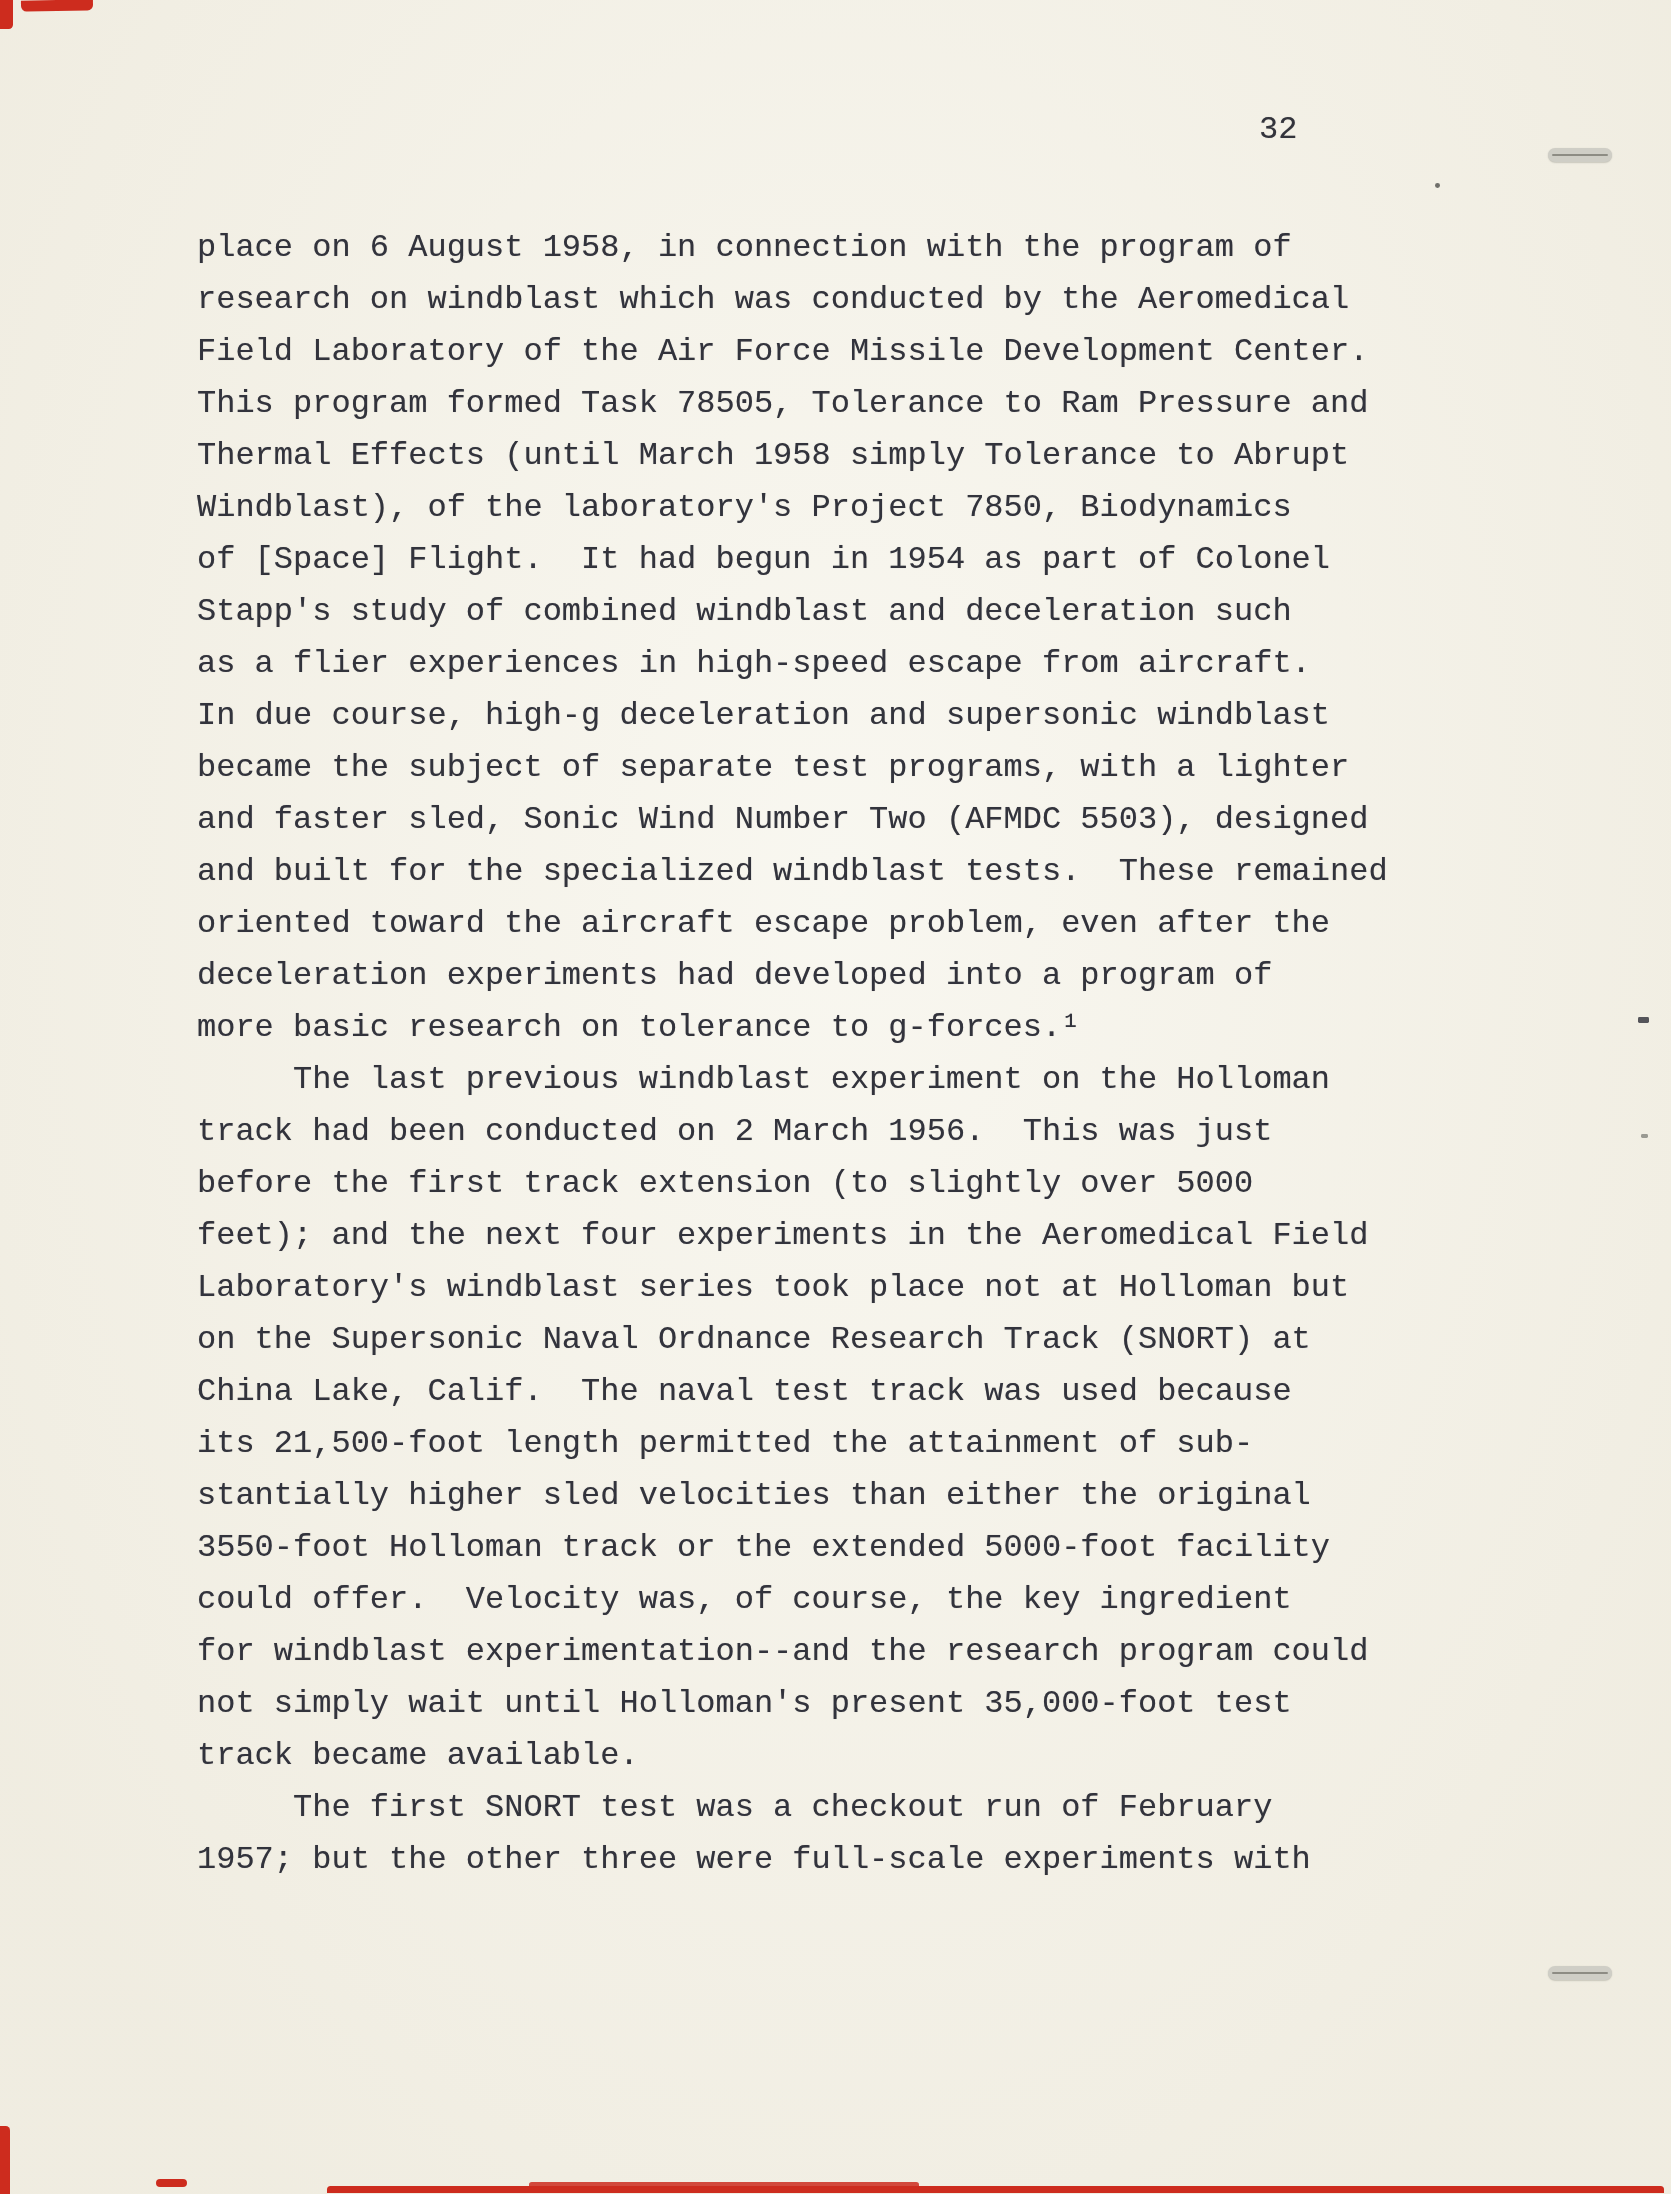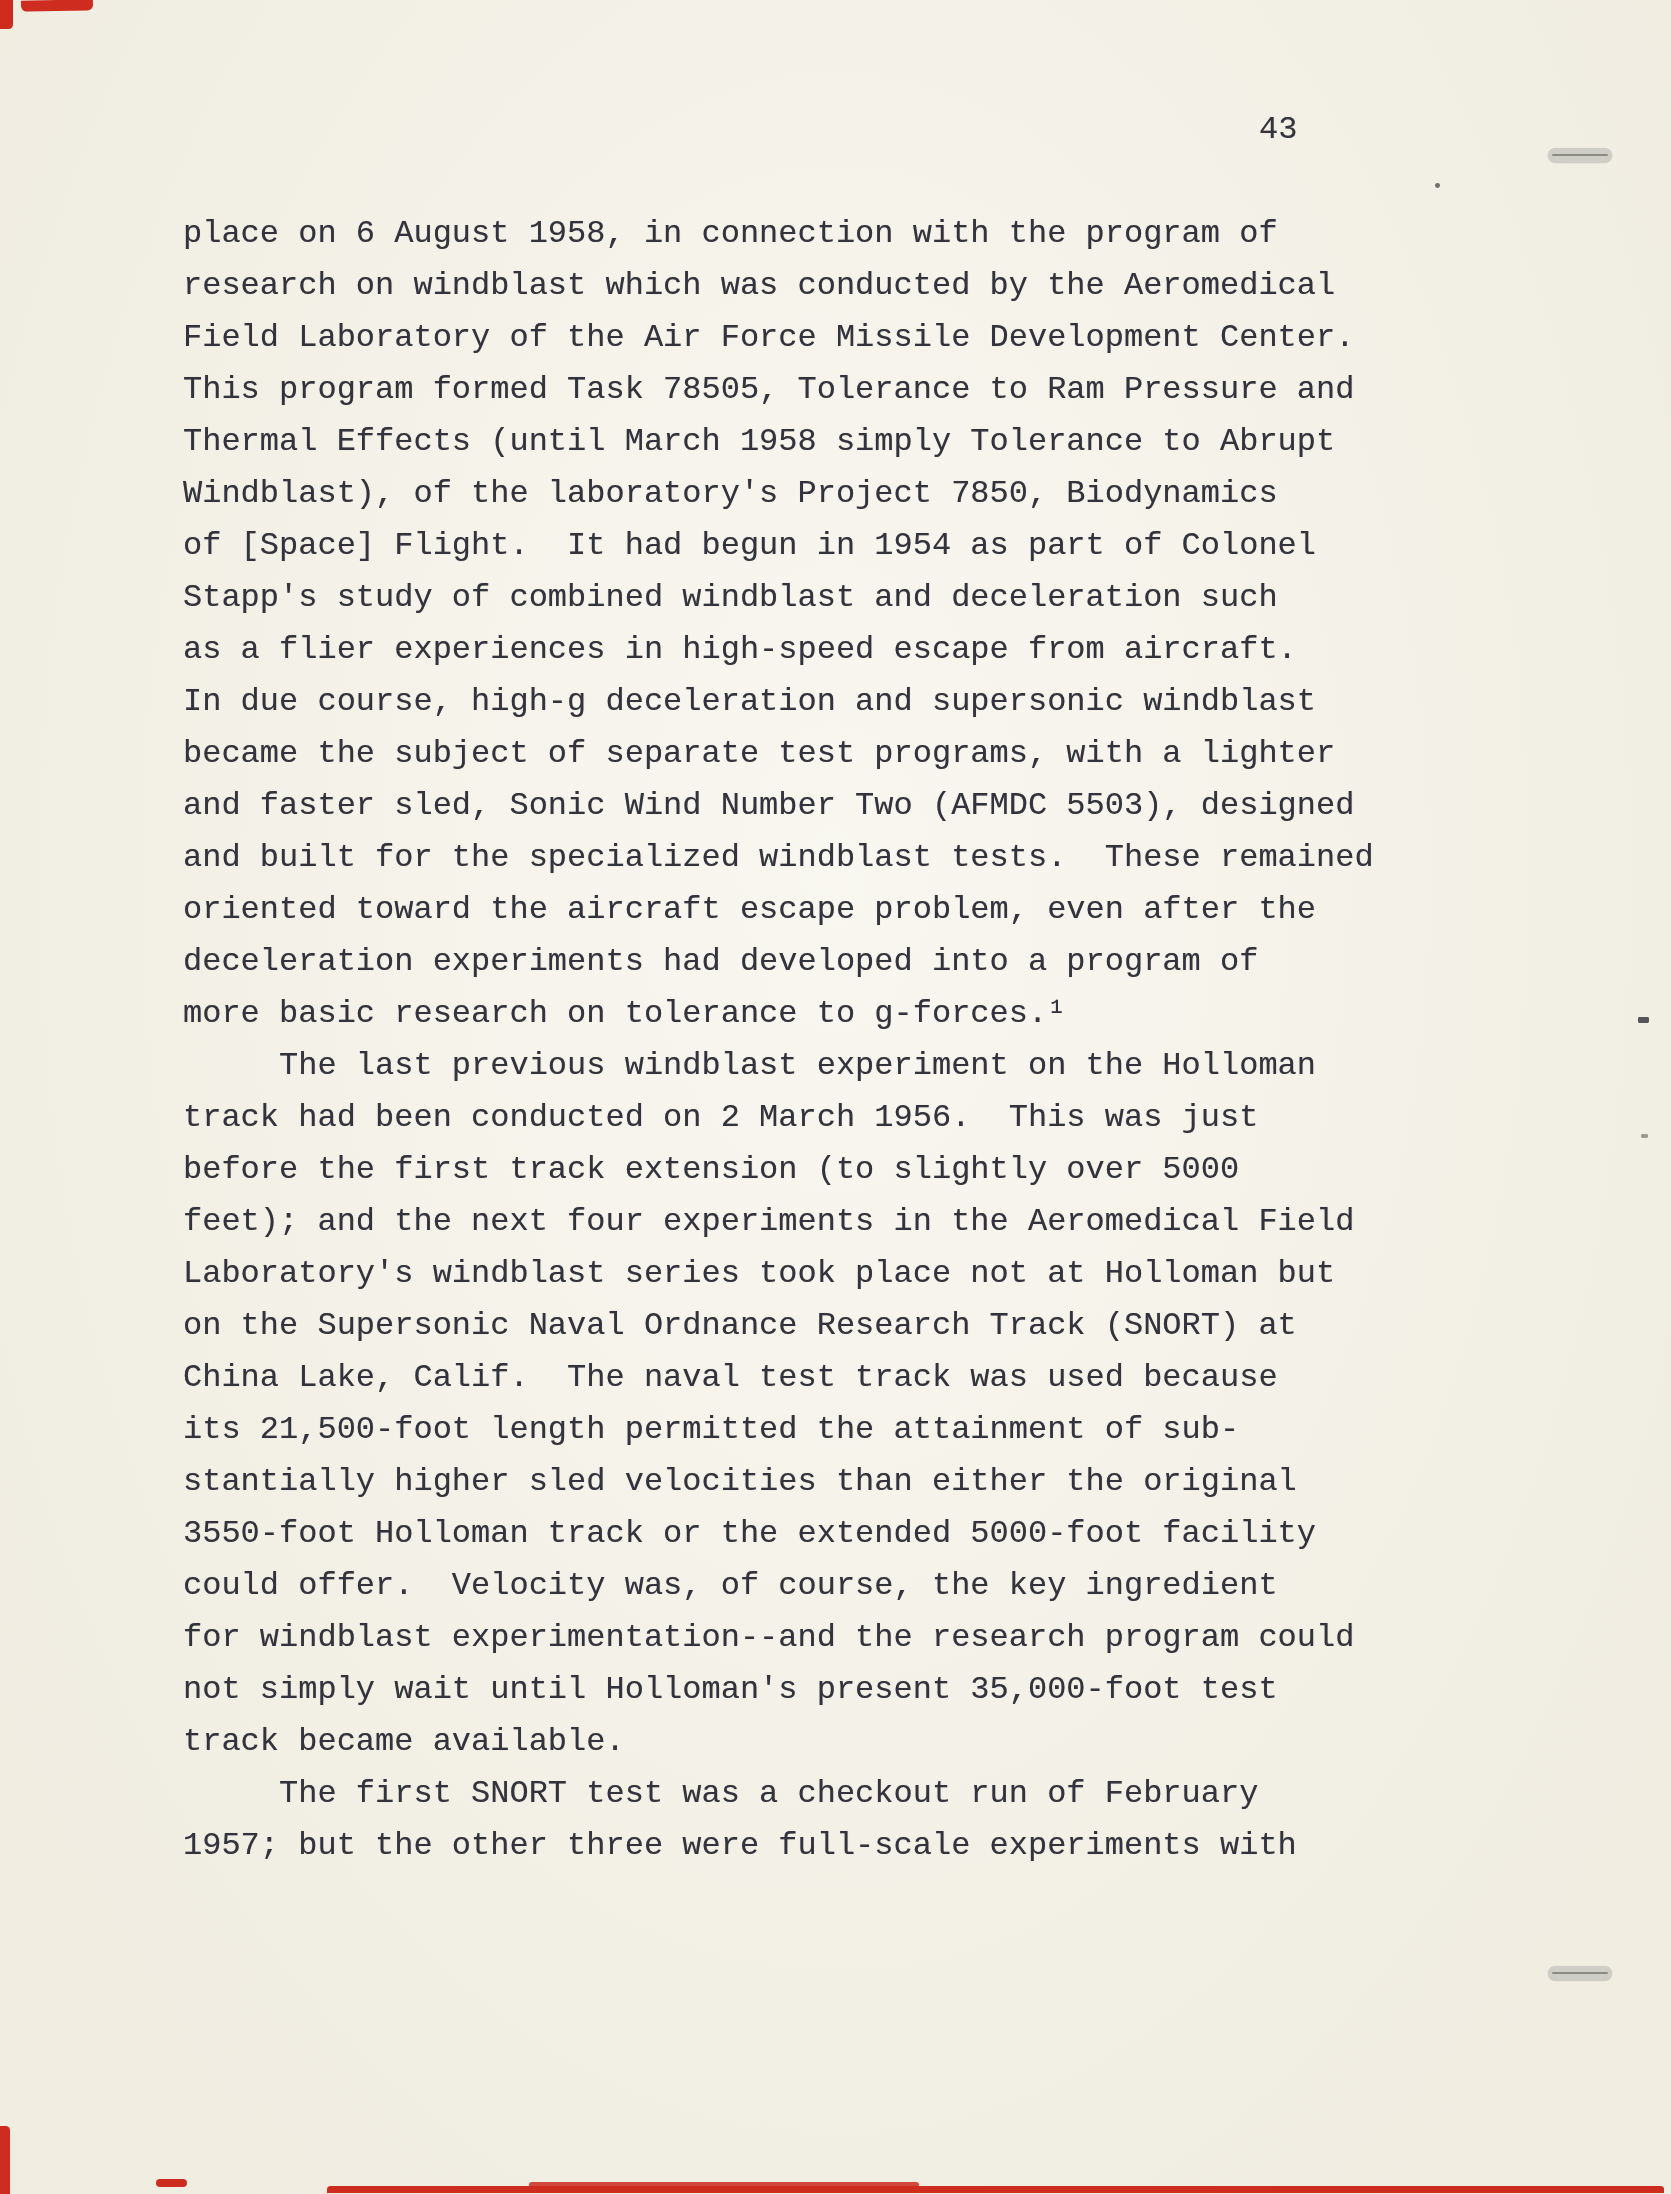--- a/index.html
+++ b/index.html
@@ -26,21 +26,21 @@
     top: 111px;
     left: 1259px;
     font-size: 32px;
     color: #33343c;
     text-shadow: 0 0 0.7px rgba(40,40,50,0.35);
   }
   .body-text {
     position: absolute;
     top: 208px;
     left: 183px;
-    margin: 0;
+    margin: 14px;
     font-family: "Liberation Mono", "DejaVu Sans Mono", monospace;
     font-size: 32px;
     line-height: 52px;
     color: #32333c;
     white-space: pre;
     text-shadow: 0 0 0.7px rgba(40,40,50,0.35);
   }
   
   .artifact { position: absolute; }
   .red { background: #cd2c1e; }
@@ -76,21 +76,21 @@
   }
   .speck-a { left: 1435px; top: 183px; width: 4.9px; height: 4.9px; }
   .speck-b { left: 1638px; top: 1017px; width: 11px; height: 5.6px; border-radius: 1.4px; background: #55555a; }
   .speck-c { left: 1641px; top: 1134px; width: 7px; height: 3.5px; border-radius: 1.4px; background: #9a9a92; }
 </style>
 </head>
 <body>
 
 <div class="page">
 
-  <div class="page-number">43</div>
+  <div class="page-number">32</div>
 
   <pre class="body-text">place on 6 August 1958, in connection with the program of
 research on windblast which was conducted by the Aeromedical
 Field Laboratory of the Air Force Missile Development Center.
 This program formed Task 78505, Tolerance to Ram Pressure and
 Thermal Effects (until March 1958 simply Tolerance to Abrupt
 Windblast), of the laboratory's Project 7850, Biodynamics
 of [Space] Flight.  It had begun in 1954 as part of Colonel
 Stapp's study of combined windblast and deceleration such
 as a flier experiences in high-speed escape from aircraft.

